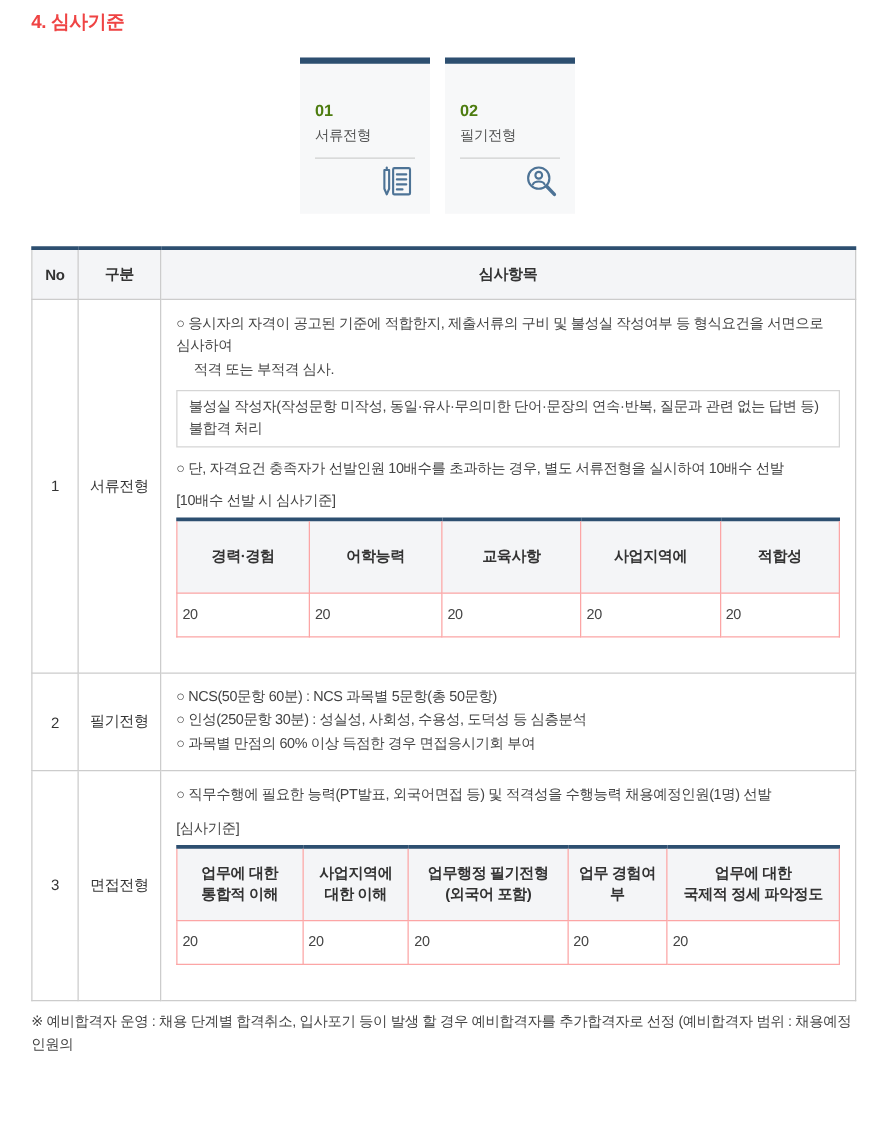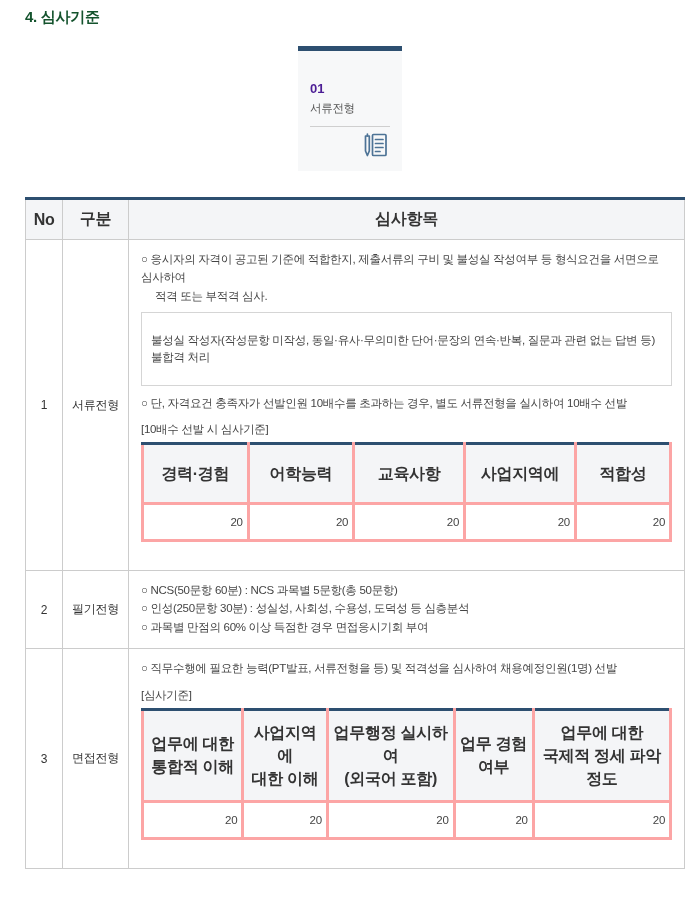--- a/index.html
+++ b/index.html
@@ -3,59 +3,59 @@
 <meta charset="utf-8">
 <style>
   html,body{margin:0;padding:0;background:#ffffff;}
   body{
     width:700px;height:918px;overflow:hidden;position:relative;
     font-family:"Liberation Sans","DejaVu Sans",sans-serif;
     color:#444;-webkit-font-smoothing:antialiased;
   }
   .sec-title{
     margin:0 0 0 25px;padding-top:8px;
-    font-size:15px;font-weight:bold;color:#14532d;letter-spacing:-0.3px;
+    font-size:15px;font-weight:bold;color:#ef4444;letter-spacing:-0.3px;
   }
   
   .steps{display:flex;justify-content:center;gap:12px;margin-top:19px;}
   .card{
     width:104px;height:125px;background:#f7f8f9;
     border-top:5px solid #2d4f70;position:relative;box-sizing:border-box;
     padding:0 12px;
   }
-  .card-num{margin-top:30px;font-size:13px;font-weight:bold;color:#4c1d95;}
+  .card-num{margin-top:30px;font-size:13px;font-weight:bold;color:#4d7c0f;}
   .card-label{margin-top:5px;font-size:11.5px;color:#555;letter-spacing:-0.3px;}
   .card-divider{margin-top:10px;border-bottom:1px solid #cfcfcf;}
   .card-icon{position:absolute;right:10px;bottom:8px;width:34px;height:34px;}
   .card-icon svg{width:34px;height:34px;}
   
   .main-table{
     width:660px;margin:26px 0 0 25px;border-collapse:collapse;
     font-size:11.5px;color:#444;letter-spacing:-0.3px;
   }
   .main-table th,.main-table td{border:1px solid #ccc;}
   .main-table thead th{
     border-top:3px solid #2d4f70;background:#f4f5f7;
-    height:37px;font-size:16px;font-weight:bold;color:#333;text-align:center;
+    height:37px;font-size:12px;font-weight:bold;color:#333;text-align:center;
   }
   .col-no{width:37px;}
   .col-cat{width:66px;}
   .cell-no,.cell-cat{text-align:center;font-size:12px;color:#333;background:#fff;}
   .cell-content{padding:10px 12px 12px 12px;background:#fff;vertical-align:middle;}
   .bullet{line-height:1.6;}
   .bullet-indent{padding-left:14px;line-height:1.6;}
   .note-box{
-    border:1px solid #d5d5d5;padding:19px 9px;margin:7px 0 8px 0;line-height:1.45;
+    border:1px solid #d5d5d5;padding:5px 9px;margin:7px 0 8px 0;line-height:1.45;
   }
   .sub-label{margin:9px 0 5px 0;line-height:1.4;}
   .sub-table{
     width:100%;border-collapse:collapse;font-size:11.5px;color:#444;
     margin-bottom:16px;
   }
-  .sub-table th,.sub-table td{border:3px solid #fca5a5;text-align:right;}
+  .sub-table th,.sub-table td{border:1px solid #fca5a5;text-align:left;}
   .sub-table th{
     border-top:2px solid #2d4f70;background:#fafbfc;
     font-weight:bold;color:#333;padding:10px 4px;line-height:1.45;
   }
   .sub-table td{padding:11px 4px;background:#fff;}
   .sub-table th span{display:block;}
   .mt6{margin-top:7px;}
   
   .footnote{margin:8px 0 0 25px;width:660px;font-size:11.5px;color:#444;
     line-height:1.6;letter-spacing:-0.3px;}
@@ -72,20 +72,33 @@
     <div class="card">
       <div class="card-num">01</div>
       <div class="card-label">서류전형</div>
       <div class="card-divider"></div>
       <div class="card-icon">
         <svg viewBox="0 0 34 34" fill="none" stroke="#4d7396" stroke-width="1.7" stroke-linecap="round" stroke-linejoin="round">
           <path d="M7.5 7 v15 l1.9 4.5 1.9-4.5 V7 z"></path>
           <path d="M9.4 7 v-2"></path>
           <rect x="14.5" y="5.5" width="13.5" height="21" rx="1"></rect>
           <path d="M17.5 10.5 h7.5 M17.5 14.5 h7.5 M17.5 18.5 h7.5 M17.5 22.5 h4.5"></path>
+        </svg>
+      </div>
+    </div>
+    <div class="card">
+      <div class="card-num">02</div>
+      <div class="card-label">필기전형</div>
+      <div class="card-divider"></div>
+      <div class="card-icon">
+        <svg viewBox="0 0 34 34" fill="none" stroke="#4d7396" stroke-width="1.7" stroke-linecap="round">
+          <circle cx="15" cy="13.5" r="8.5"></circle>
+          <line x1="21.3" y1="20" x2="27.5" y2="26.5" stroke-width="2.8"></line>
+          <circle cx="15" cy="11.2" r="2.7"></circle>
+          <path d="M10.3 18.6 c1.2-3.2 8.2-3.2 9.4 0"></path>
         </svg>
       </div>
     </div>
   </div>
 
   <table class="main-table">
     <colgroup>
         <col class="col-no">
         <col class="col-cat">
         <col>
@@ -142,42 +155,42 @@
         <td class="cell-content">
           <div class="bullet">○ NCS(50문항 60분) : NCS 과목별 5문항(총 50문항)</div>
           <div class="bullet">○ 인성(250문항 30분) : 성실성, 사회성, 수용성, 도덕성 등 심층분석</div>
           <div class="bullet">○ 과목별 만점의 60% 이상 득점한 경우 면접응시기회 부여</div>
         </td>
       </tr>
       <tr>
         <td class="cell-no">3</td>
         <td class="cell-cat">면접전형</td>
         <td class="cell-content">
-          <div class="bullet">○ 직무수행에 필요한 능력(PT발표, 서류전형을 등) 및 적격성을 심사하여 채용예정인원(1명) 선발</div>
+          <div class="bullet">○ 직무수행에 필요한 능력(PT발표, 외국어면접 등) 및 적격성을 수행능력 채용예정인원(1명) 선발</div>
           <div class="sub-label">[심사기준]</div>
           <table class="sub-table">
             <colgroup>
                 <col style="width:19%">
                 <col style="width:16%">
                 <col style="width:24%">
                 <col style="width:15%">
                 <col style="width:26%">
               </colgroup>
             <thead>
               <tr>
                 <th>
                   <span>업무에 대한</span>
                   <span>통합적 이해</span>
                 </th>
                 <th>
                   <span>사업지역에</span>
                   <span>대한 이해</span>
                 </th>
                 <th>
-                  <span>업무행정 실시하여</span>
+                  <span>업무행정 필기전형</span>
                   <span>(외국어 포함)</span>
                 </th>
                 <th>
                   <span>업무 경험여부</span>
                 </th>
                 <th>
                   <span>업무에 대한</span>
                   <span>국제적 정세 파악정도</span>
                 </th>
               </tr>
@@ -191,15 +204,16 @@
                 <td>20</td>
               </tr>
             </tbody>
           </table>
         </td>
       </tr>
     </tbody>
   </table>
 
   <div class="footnote">
+    <div>※ 예비합격자 운영 : 채용 단계별 합격취소, 입사포기 등이 발생 할 경우 예비합격자를 추가합격자로 선정 (예비합격자 범위 : 채용예정인원의</div>
   </div>
 
 </div>
 
 </body></html>

